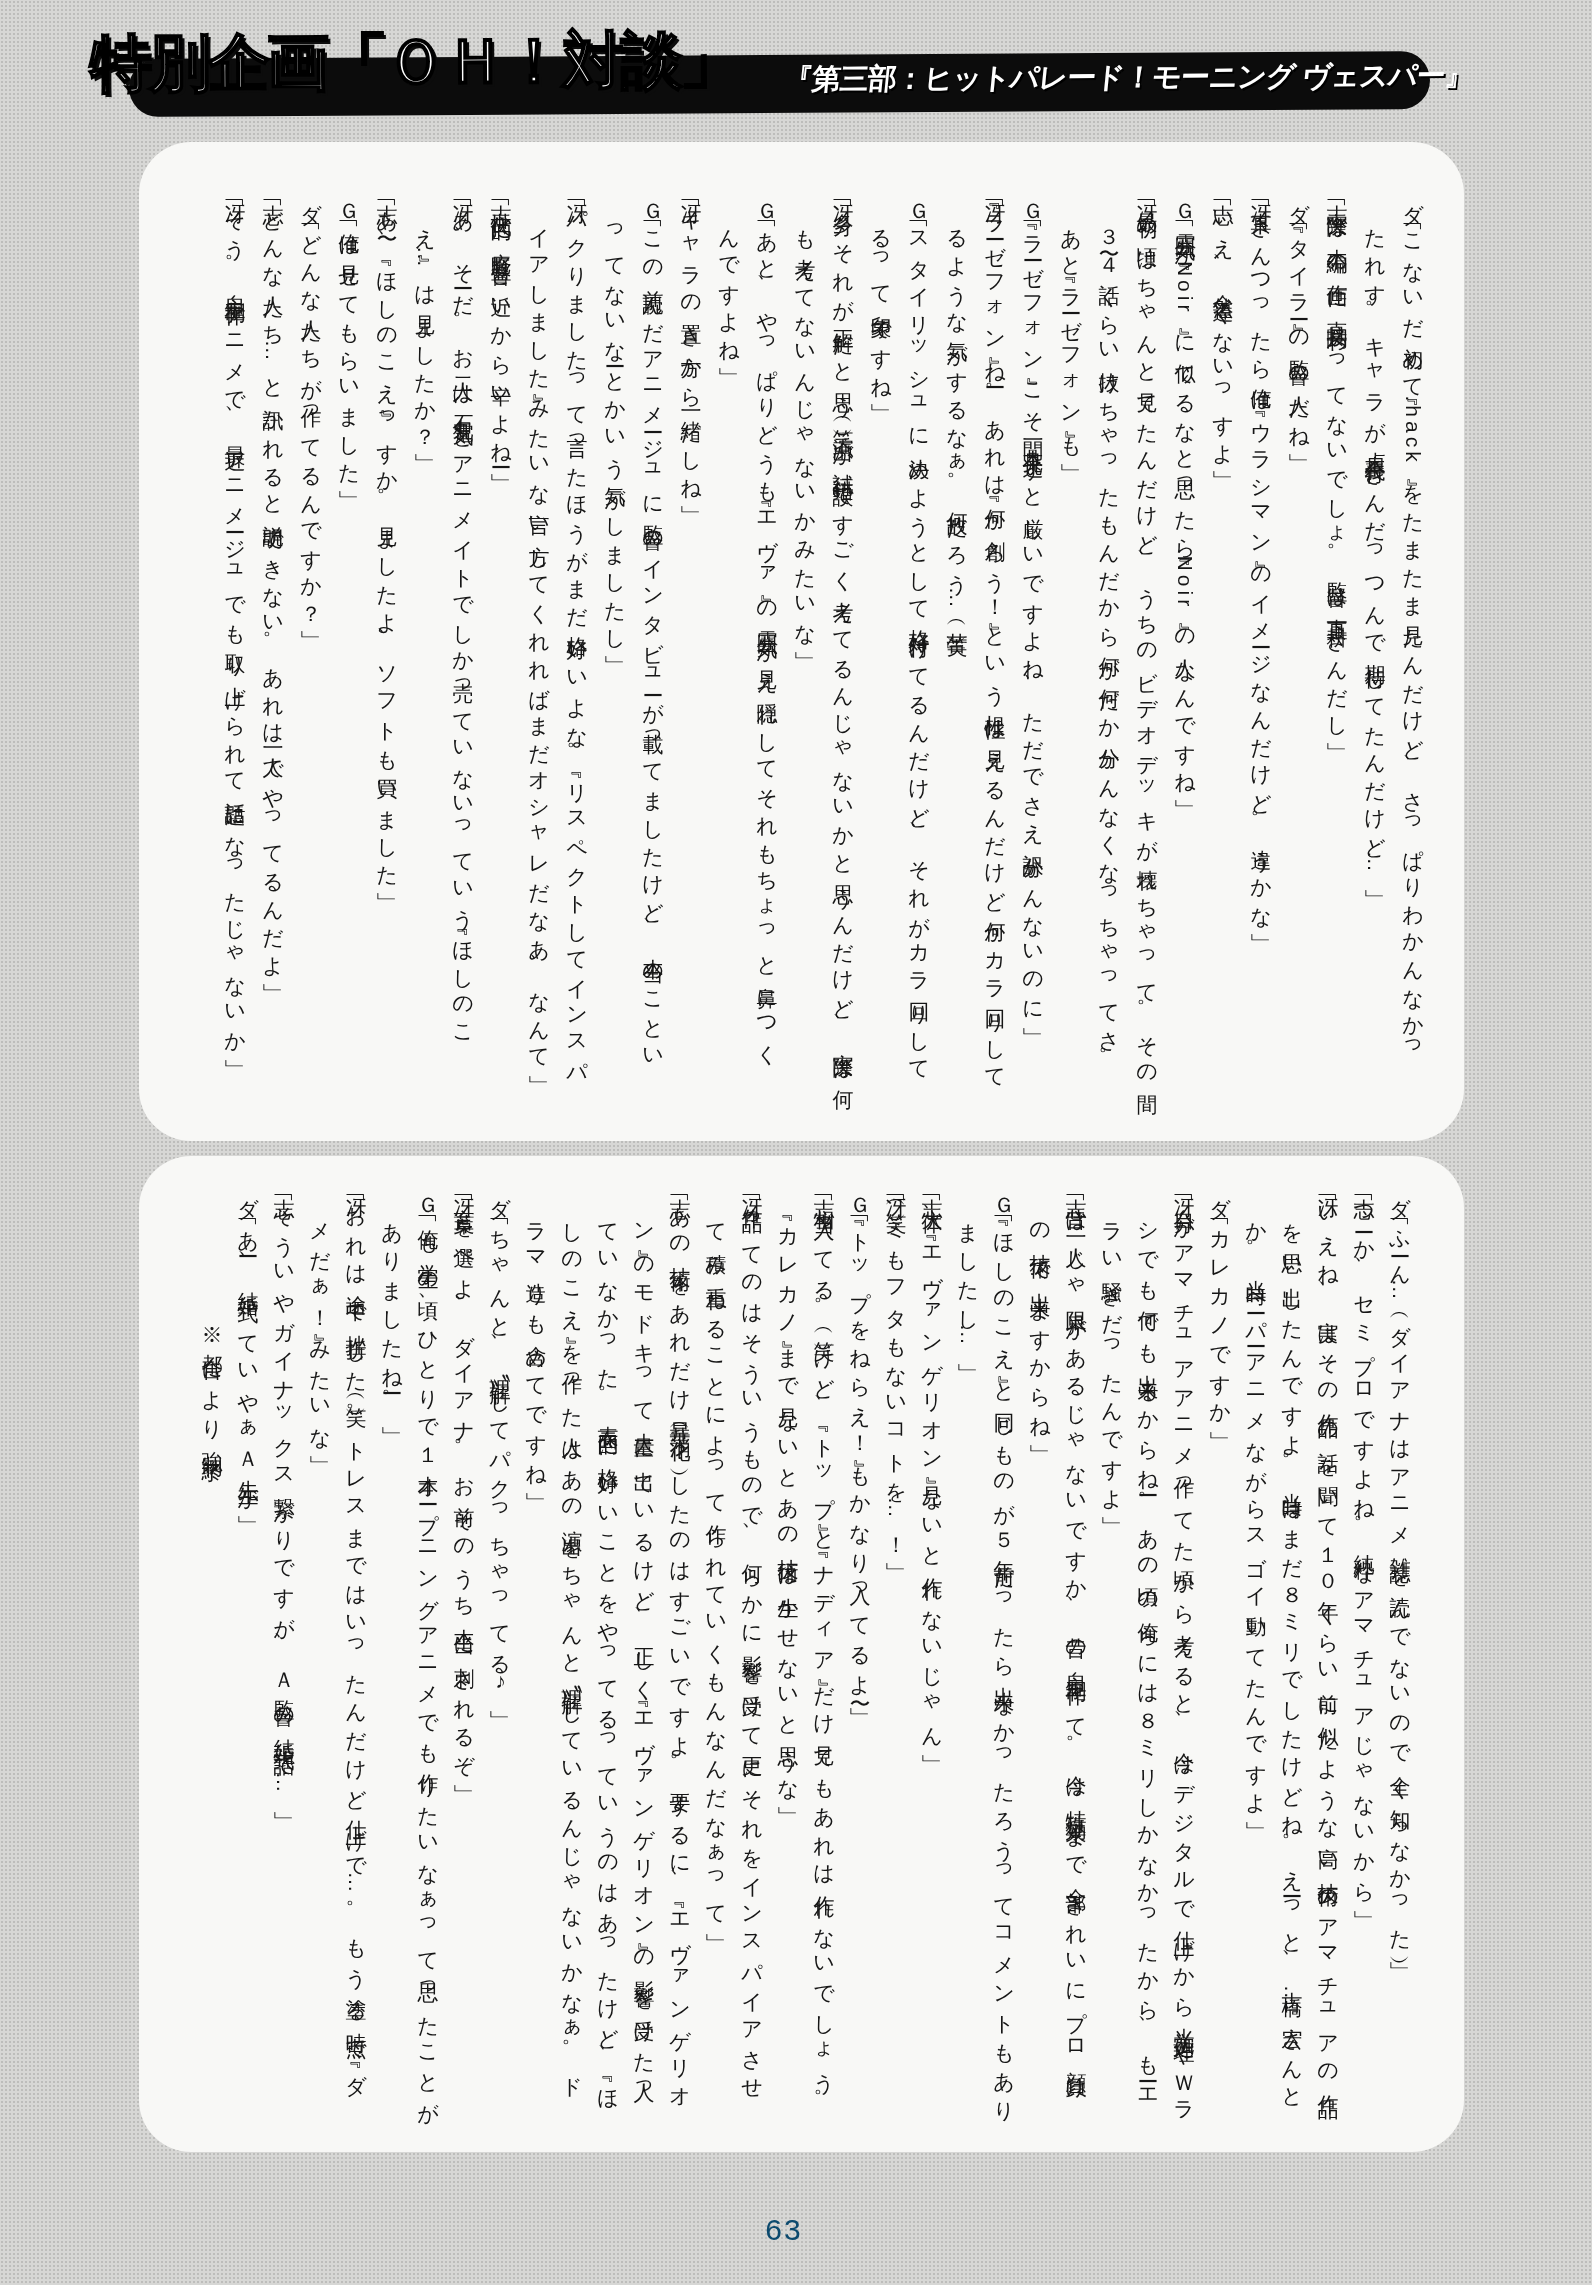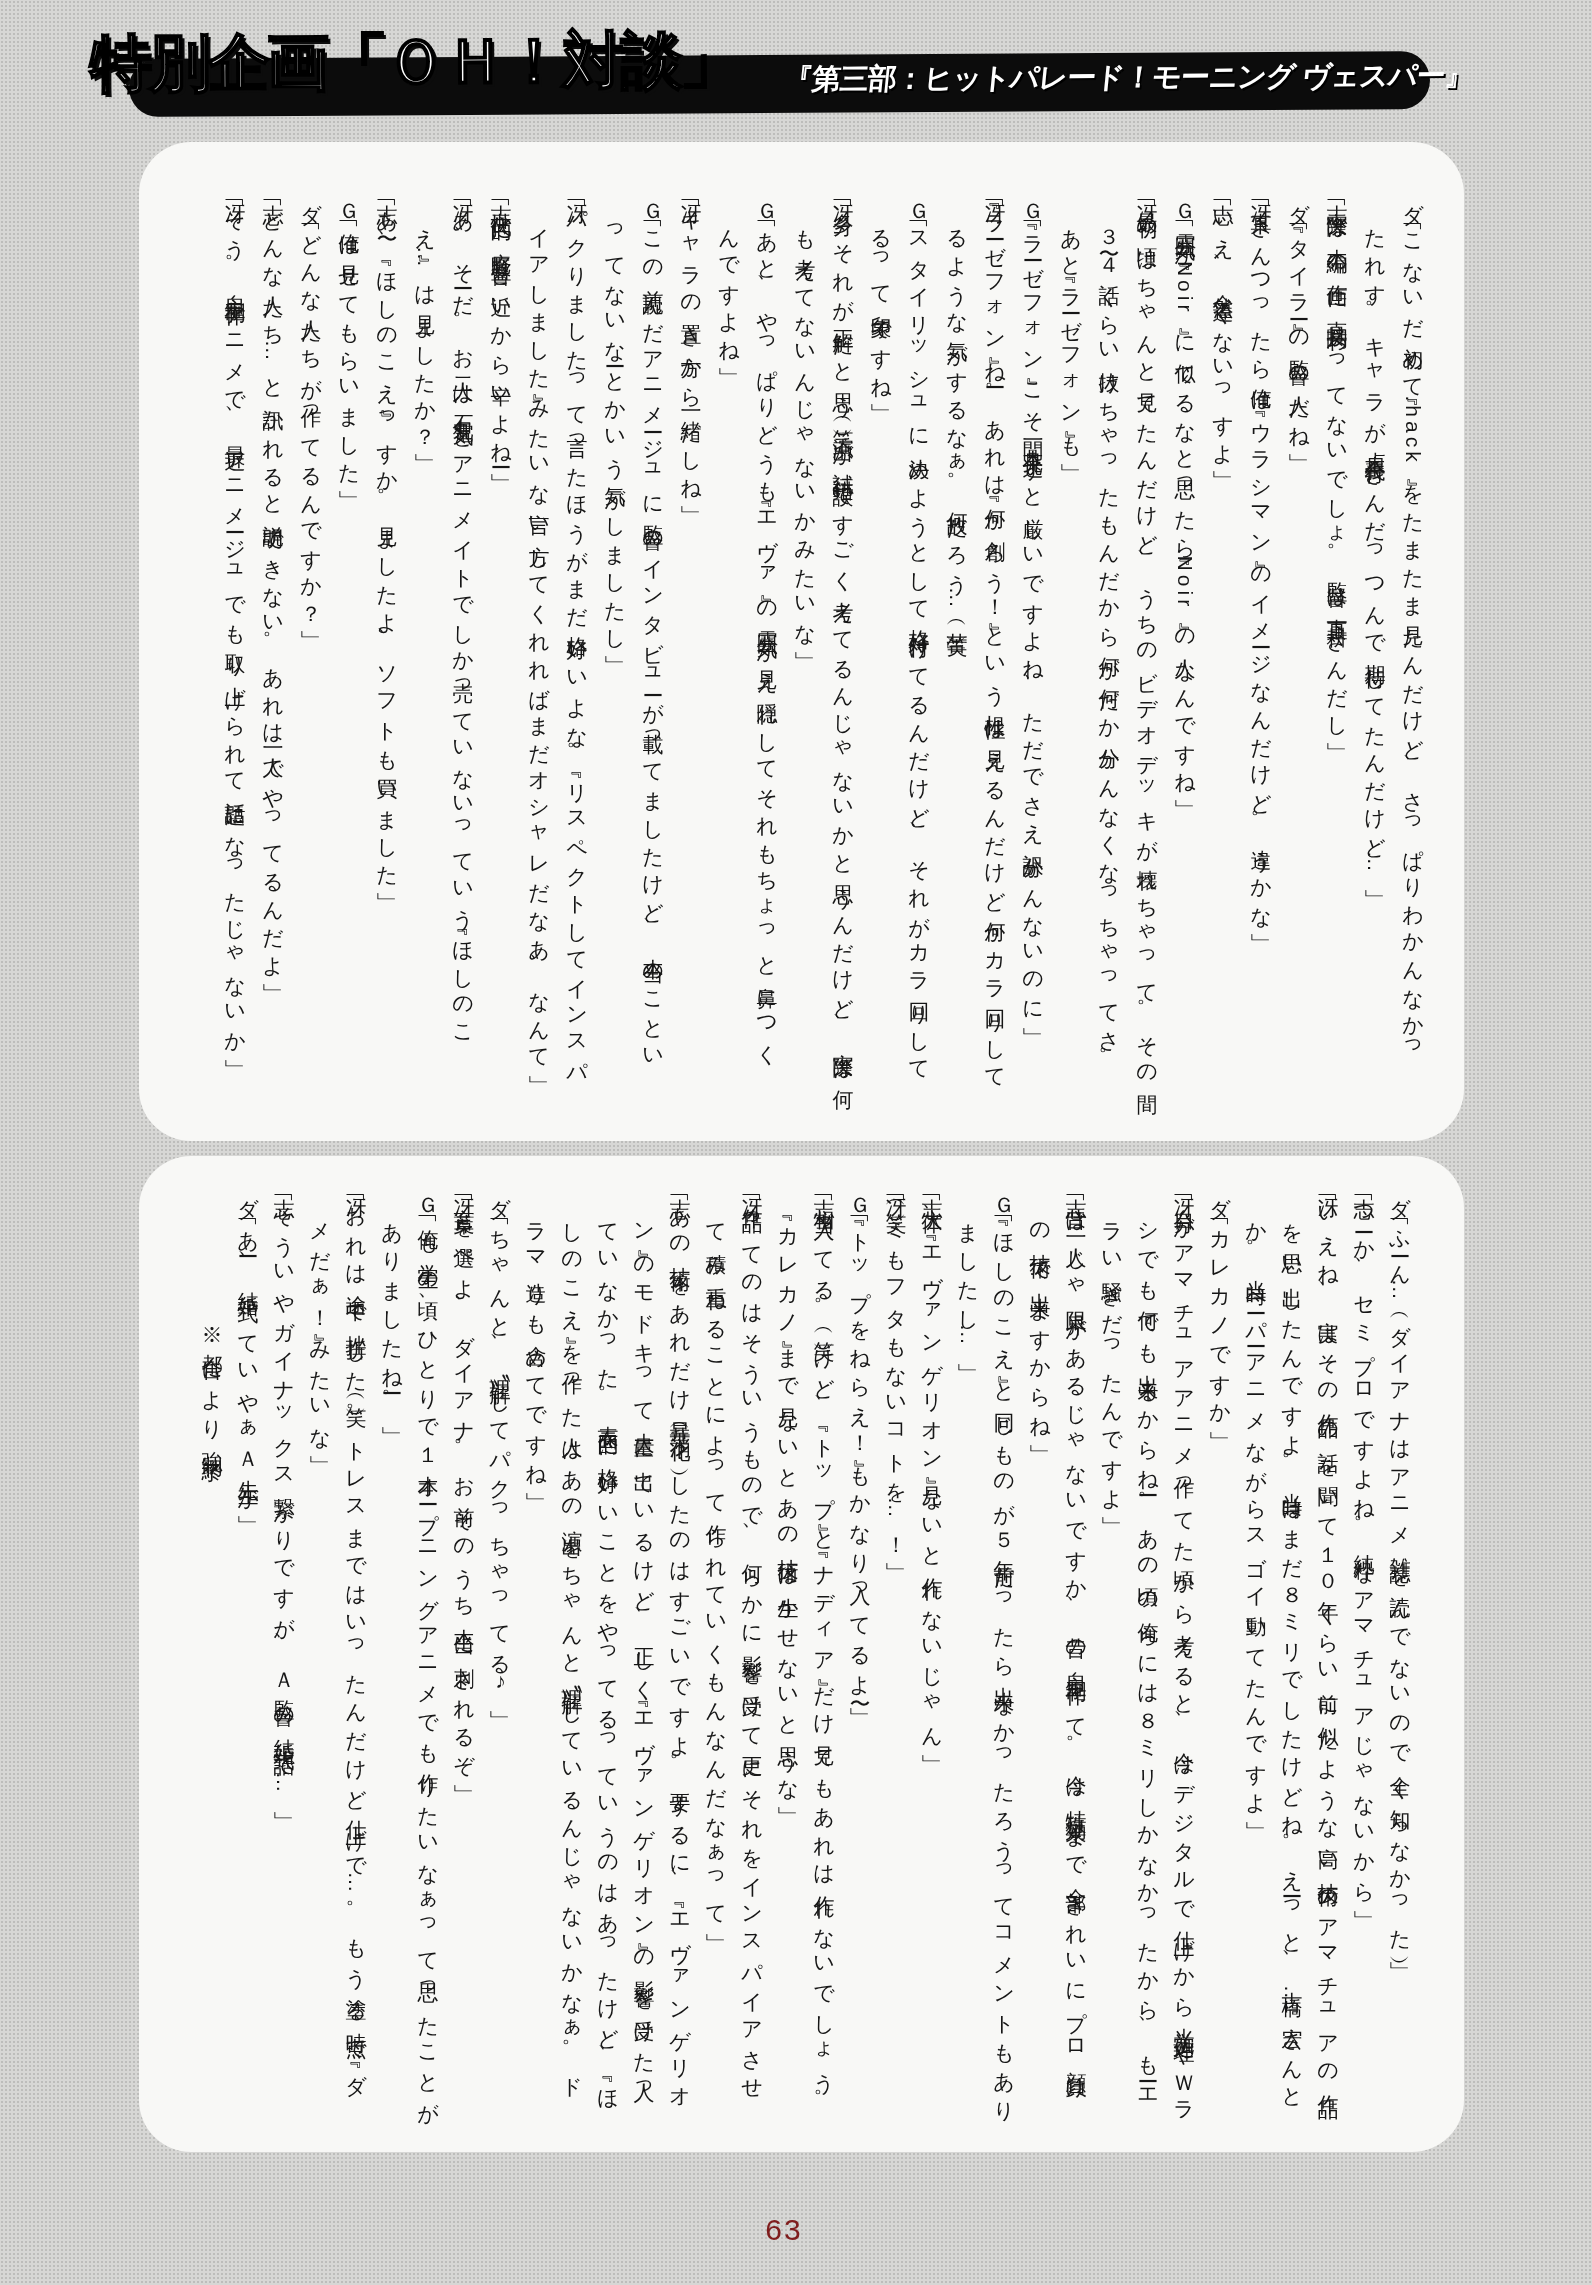--- a/index.html
+++ b/index.html
@@ -42,21 +42,21 @@
   .speech{
     box-sizing:border-box;height:100%;
     padding-top:26px;text-indent:-26px;
     font-size:21px;
   }
   .panel.top .speech{line-height:38px;letter-spacing:4px;}
   .panel.bottom .speech{line-height:36px;letter-spacing:5px;}
   .speech.note{padding-top:129px;text-indent:0;}
   .page-number{
     position:absolute;left:754px;top:2213px;width:60px;text-align:center;
-    font-size:30px;color:#7f1d1d;letter-spacing:2px;
+    font-size:30px;color:#0c4a6e;letter-spacing:2px;
   }
 </style>
 </head>
 <body>
 
 <div class="header-bar"></div>
 <div class="page-title">特別企画「ＯＨ！対談」</div>
 <div class="page-subtitle">『第三部：ヒットパレード！モーニング ヴェスパー』</div>
 
 <div class="panel top">

